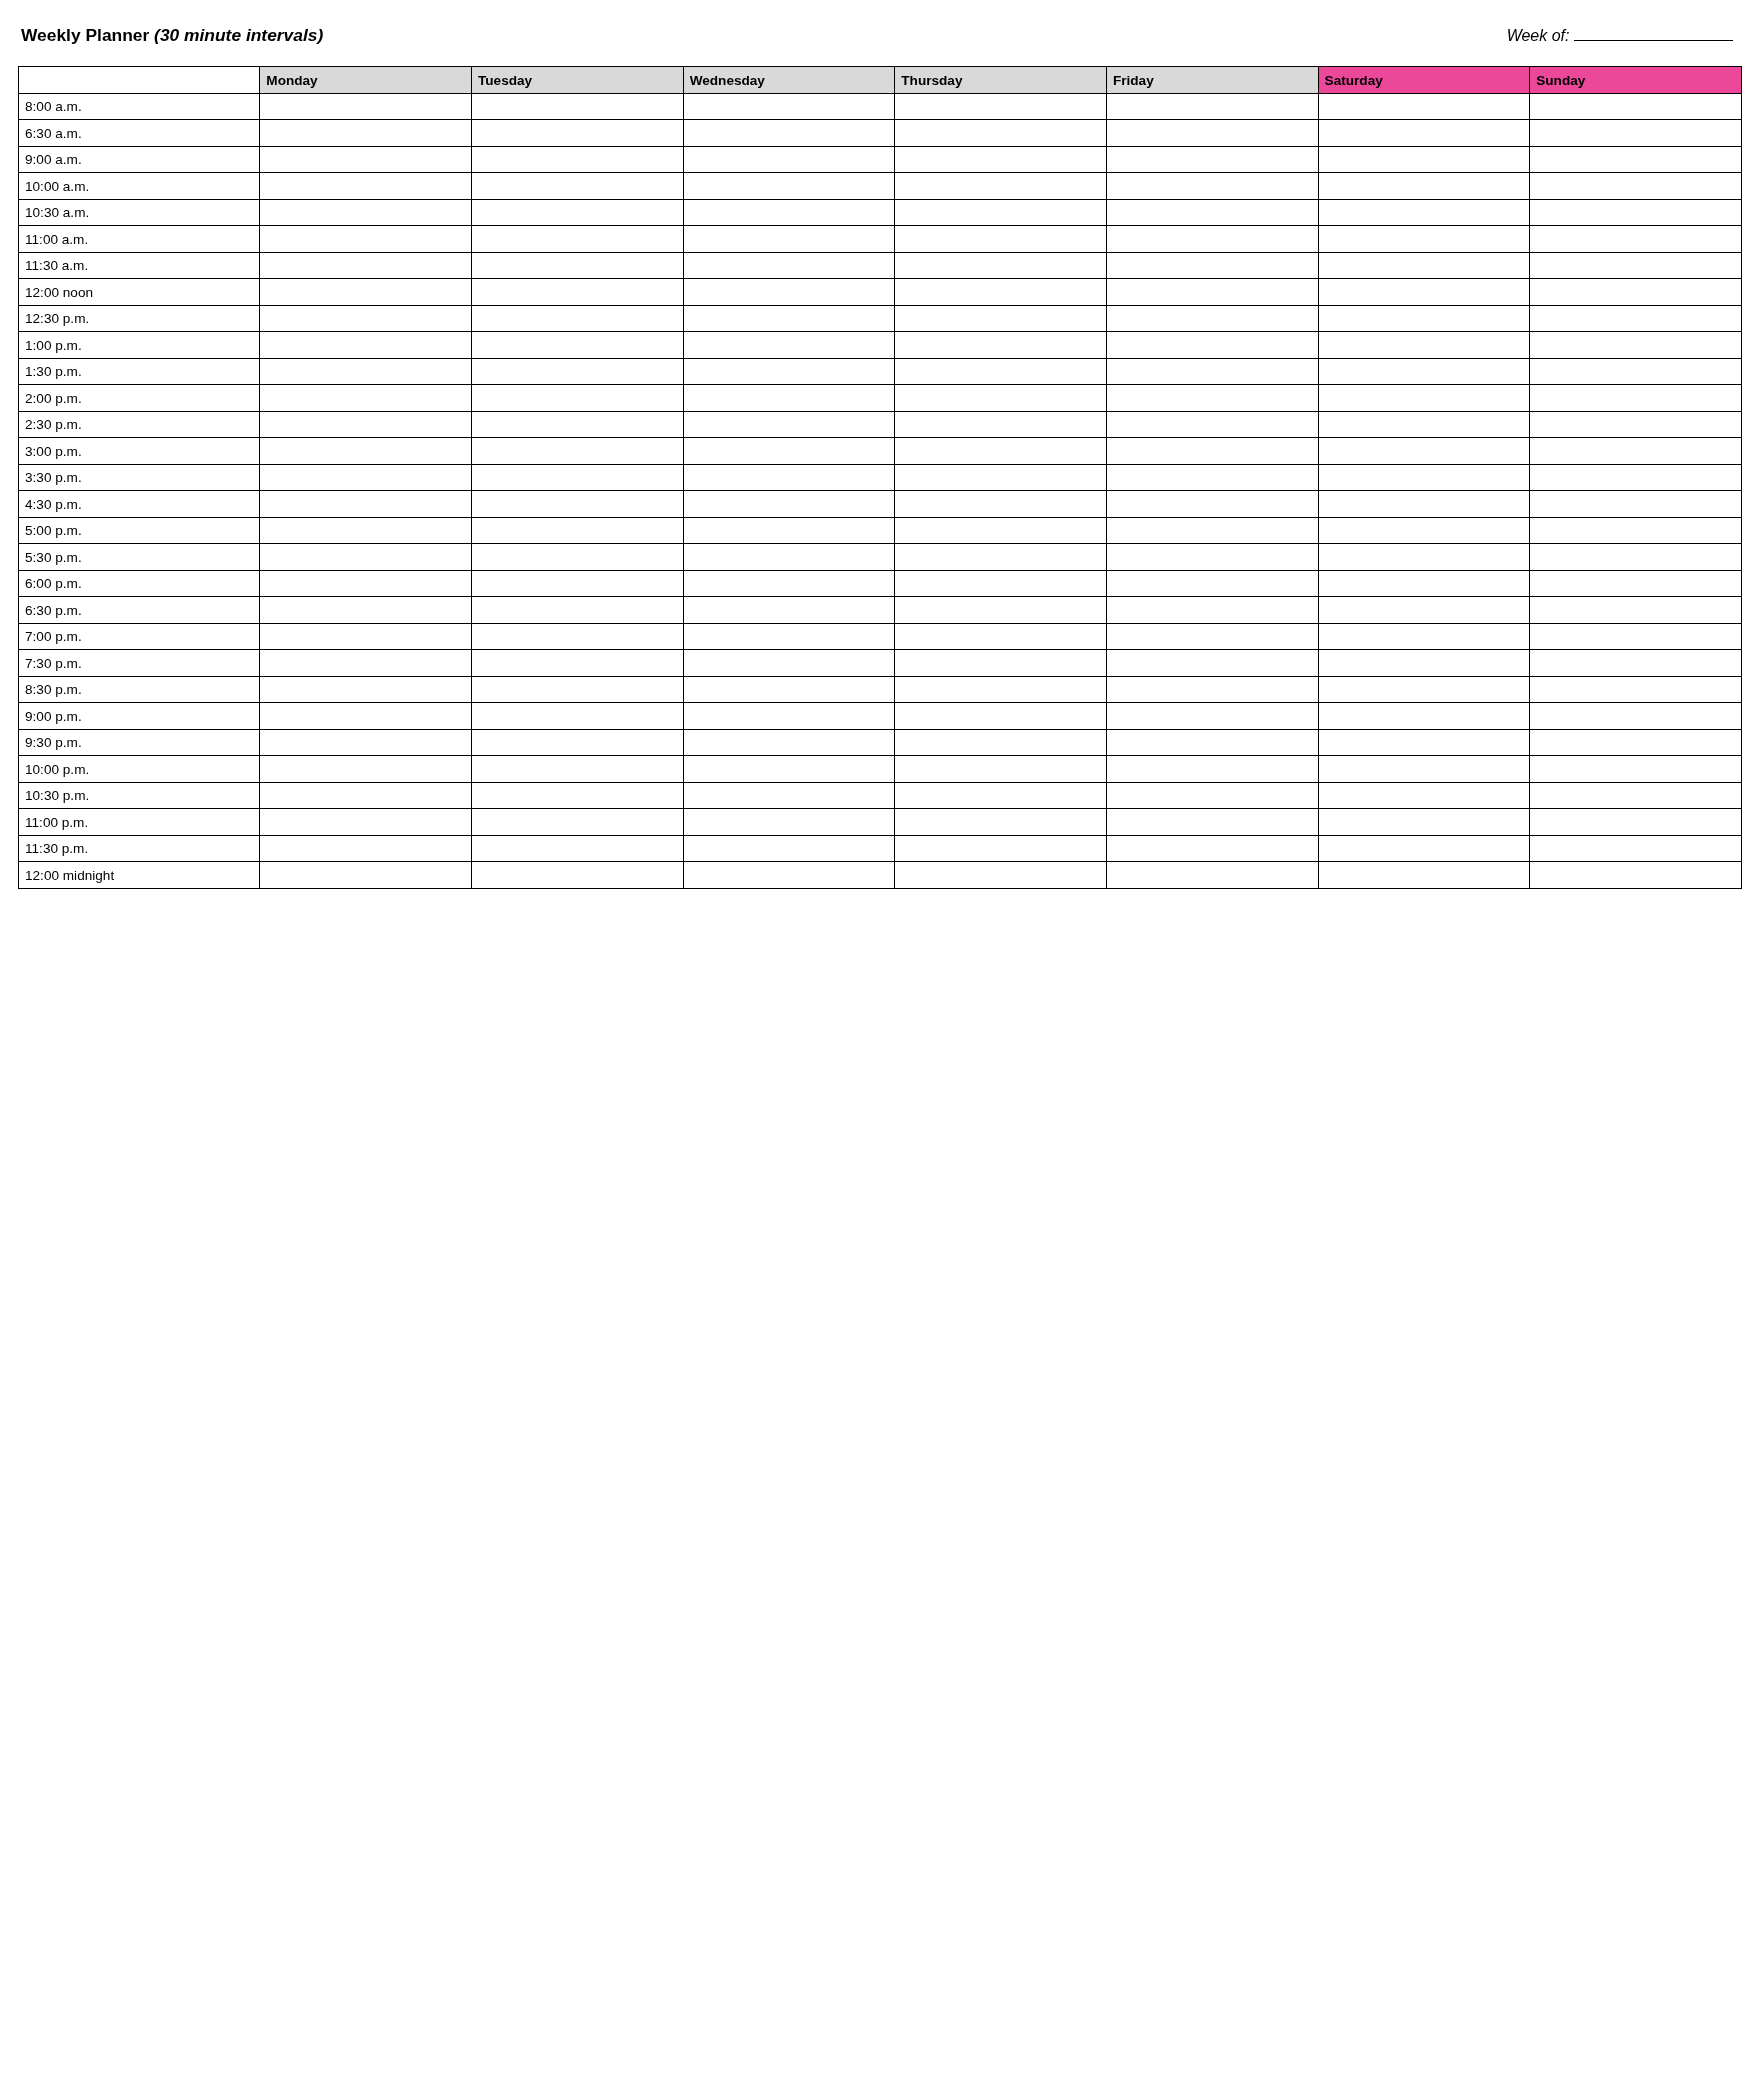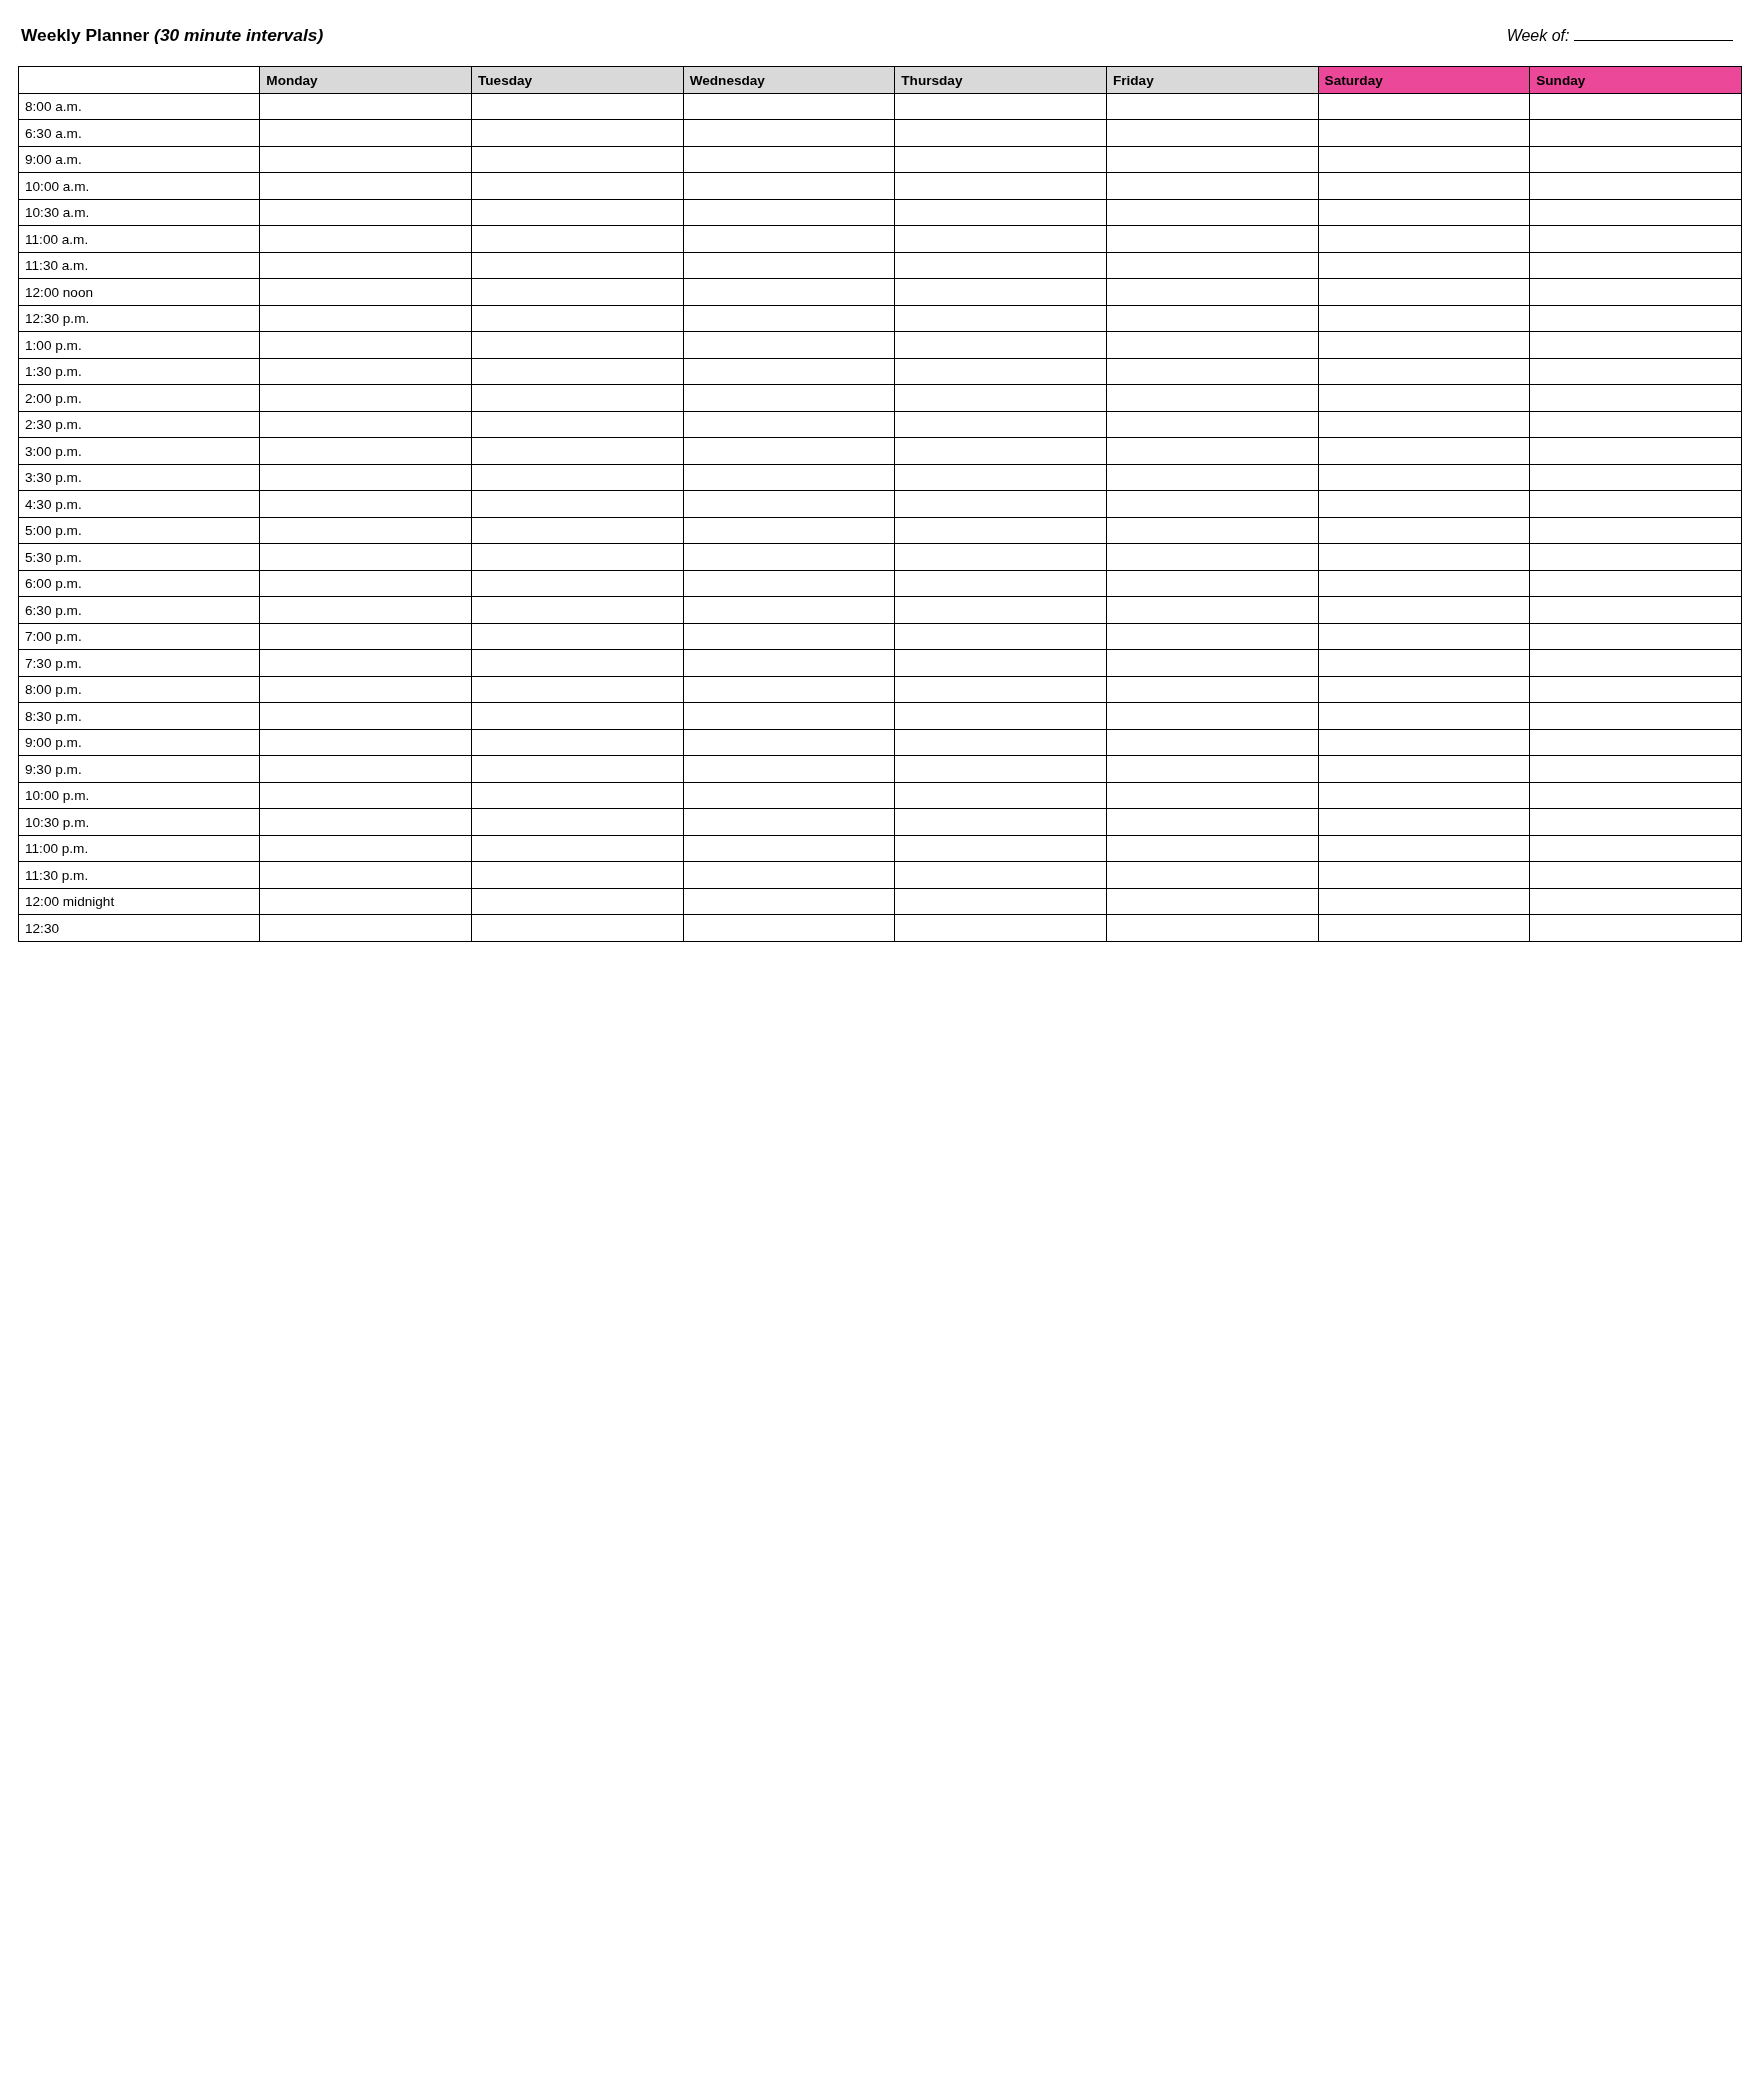--- a/index.html
+++ b/index.html
@@ -333,30 +333,20 @@
         <td class="time-label">7:30 p.m.</td>
         <td></td>
         <td></td>
         <td></td>
         <td></td>
         <td></td>
         <td></td>
         <td></td>
       </tr>
       <tr>
-        <td class="time-label">8:00 p.m.</td>
-        <td></td>
-        <td></td>
-        <td></td>
-        <td></td>
-        <td></td>
-        <td></td>
-        <td></td>
-      </tr>
-      <tr>
         <td class="time-label">8:30 p.m.</td>
         <td></td>
         <td></td>
         <td></td>
         <td></td>
         <td></td>
         <td></td>
         <td></td>
       </tr>
       <tr>
@@ -414,30 +404,20 @@
         <td></td>
         <td></td>
         <td></td>
         <td></td>
         <td></td>
         <td></td>
         <td></td>
       </tr>
       <tr>
         <td class="time-label">12:00 midnight</td>
-        <td></td>
-        <td></td>
-        <td></td>
-        <td></td>
-        <td></td>
-        <td></td>
-        <td></td>
-      </tr>
-      <tr>
-        <td class="time-label">12:30</td>
         <td></td>
         <td></td>
         <td></td>
         <td></td>
         <td></td>
         <td></td>
         <td></td>
       </tr>
     </tbody>
 </table>

